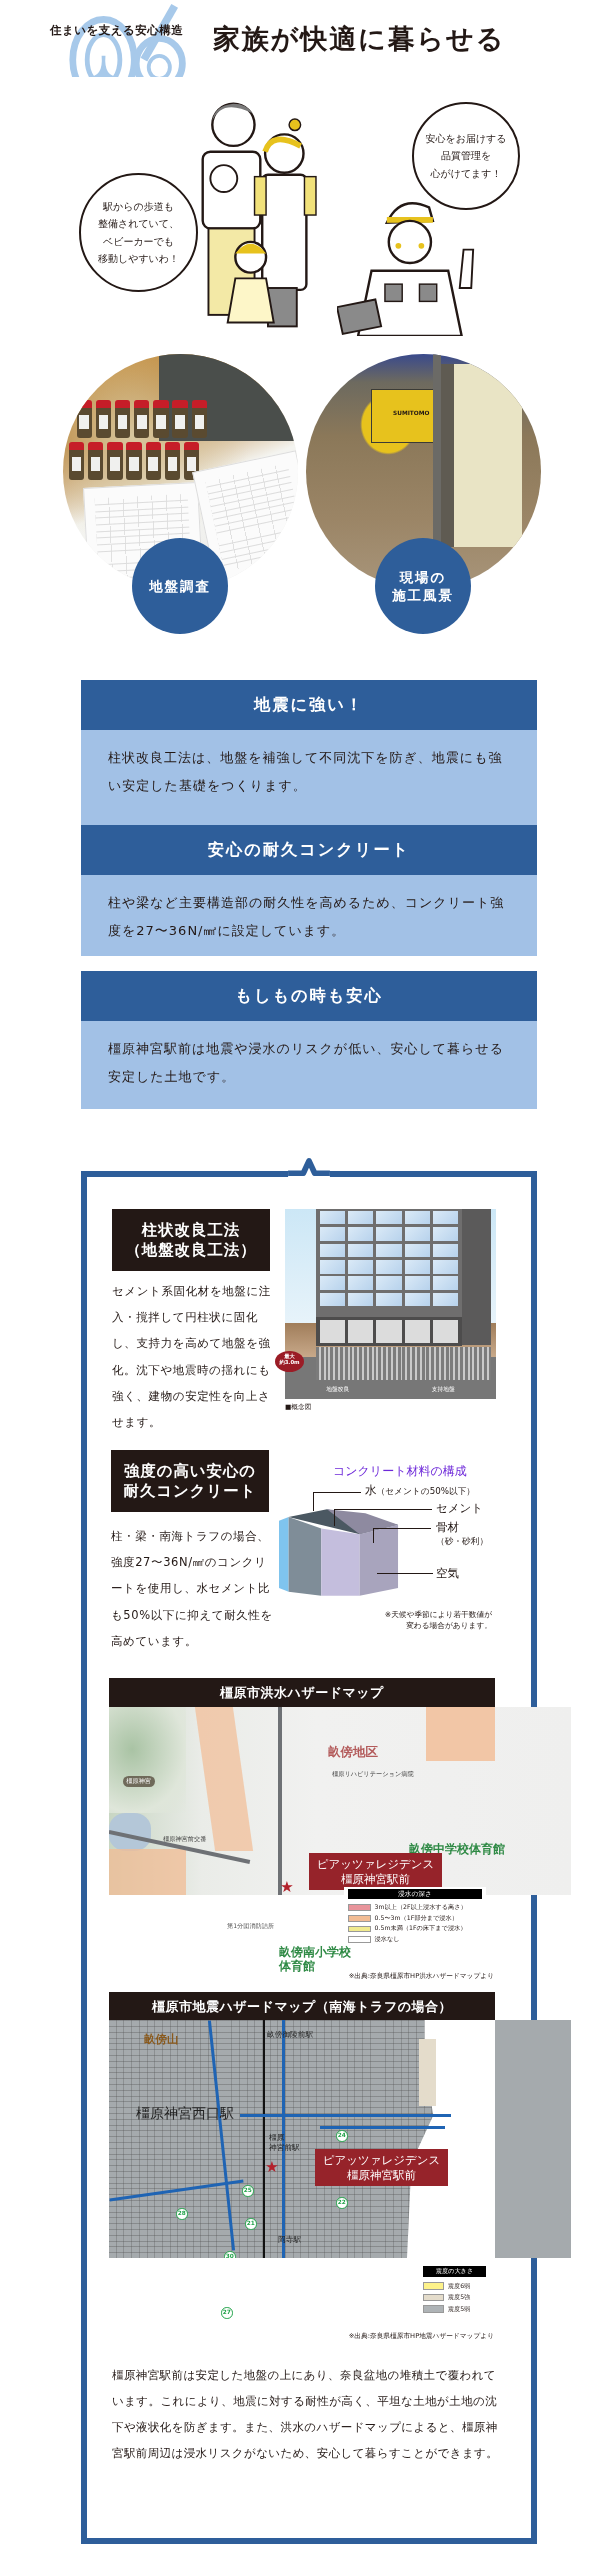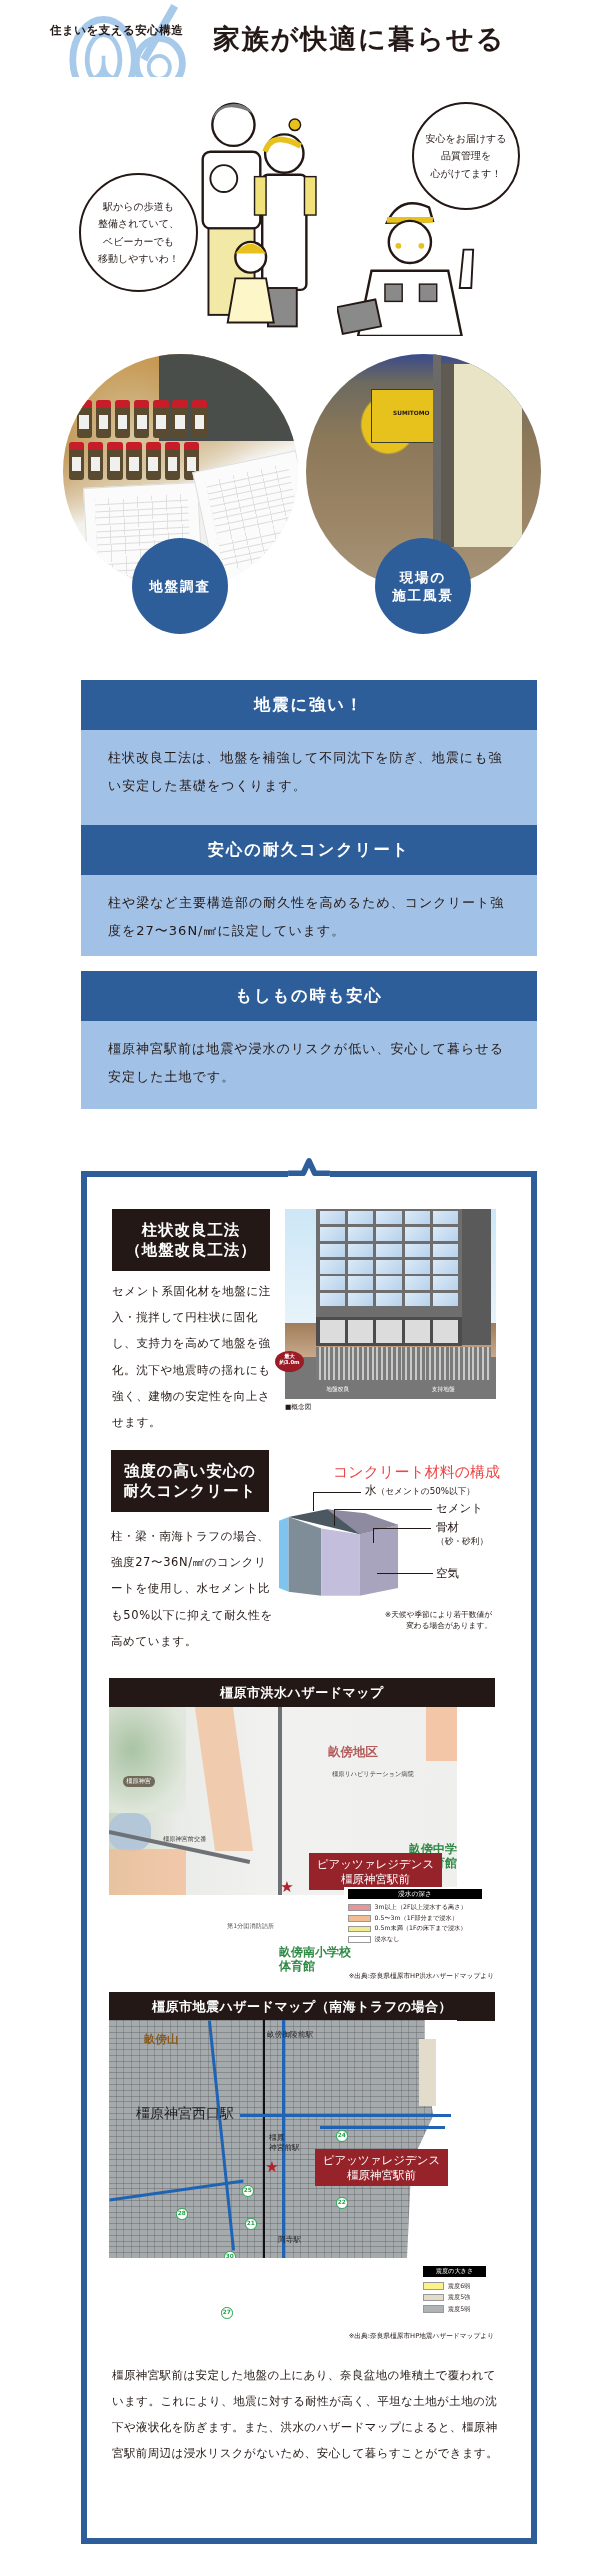--- a/index.html
+++ b/index.html
@@ -70,32 +70,32 @@
   .bld-side { position: absolute; left: 177px; top: 0; width: 29px; height: 136px; background: #5b5a5a; }
   .bld-base { position: absolute; left: 31px; top: 108px; width: 146px; height: 29px; background: #4d4c4c; display: flex; gap: 2.9px; padding: 2.9px 3.8px; }
   .bld-base span { flex: 1; background: #dcdcdc; }
   .bld-piles { position: absolute; left: 31px; top: 138px; width: 175px; height: 33px; background: repeating-linear-gradient(90deg, #7b7b7b 0 2.9px, #c9c9c9 2.9px 4.8px); }
   .bld-ground { position: absolute; left: 0; top: 171px; width: 211px; height: 19px; background: #777; color: #fff; font-size: 5.8px; display: flex; justify-content: space-around; align-items: center; }
   .badge-depth { position: absolute; left: 275px; top: 1351px; width: 29px; height: 21px; border-radius: 50%; background: #9b1c26; color: #fff; font-size: 5.3px; line-height: 1.1; text-align: center; padding-top: 2.9px; font-weight: bold; }
   .caption-small { position: absolute; font-size: 6.7px; color: #231815; }
   .cap-gainen { left: 285px; top: 1403px; }
 
   
-  .concrete-title { position: absolute; left: 333px; top: 1463px; font-size: 15px; color: #ef4444; }
+  .concrete-title { position: absolute; left: 333px; top: 1463px; font-size: 12px; color: #6d28d9; }
   .concrete { position: absolute; left: 279px; top: 1509px; width: 144px; height: 87px; }
   .conc-line { position: absolute; height: 1px; background: #231815; }
   .conc-label { position: absolute; font-size: 11.5px; color: #231815; line-height: 1.1; }
   .conc-label small { font-size: 8.7px; }
   .conc-note { position: absolute; left: 342px; top: 1610px; font-size: 7.7px; line-height: 1.4; color: #231815; text-align: right; width: 150px; }
 
   
   .map-title { position: absolute; left: 109px; width: 386px; height: 29px; background: #231815; color: #fff; font-size: 13px; font-weight: bold; letter-spacing: 0.5px; text-align: center; line-height: 29px; }
   .mt-1 { top: 1678px; }
   .mt-2 { top: 1992px; }
-  .map { position: absolute; left: 109px; width: 348px; overflow: hidden; }
+  .map { position: absolute; left: 109px; width: 462px; overflow: hidden; }
   .map-flood { top: 1707px; height: 188px; background:
       linear-gradient(90deg, #c8d6c3 0%, #eaece8 20%, #f1f1f0 45%, #efefee 100%); }
   .map-quake { top: 2020px; height: 238px; background: #a5aaad; }
   .road-v { position: absolute; background: #6e7175; }
   .area-label { position: absolute; font-size: 12.5px; color: #b35b5b; font-weight: bold; }
   .map-small { position: absolute; font-size: 6.2px; color: #3d3d3d; }
   .map-green { position: absolute; font-size: 12px; color: #2f8a45; font-weight: bold; line-height: 1.2; }
   .callout { position: absolute; background: #96232a; color: #fff; text-align: center; font-size: 11.5px; line-height: 1.3; padding: 3.8px 7.7px; }
   .star { position: absolute; color: #b3222c; font-size: 15.4px; }
   .flood-legend { position: absolute; left: 344px; top: 1887px; width: 142px; background: #fff; padding: 1.9px 3.8px 3.8px; }

